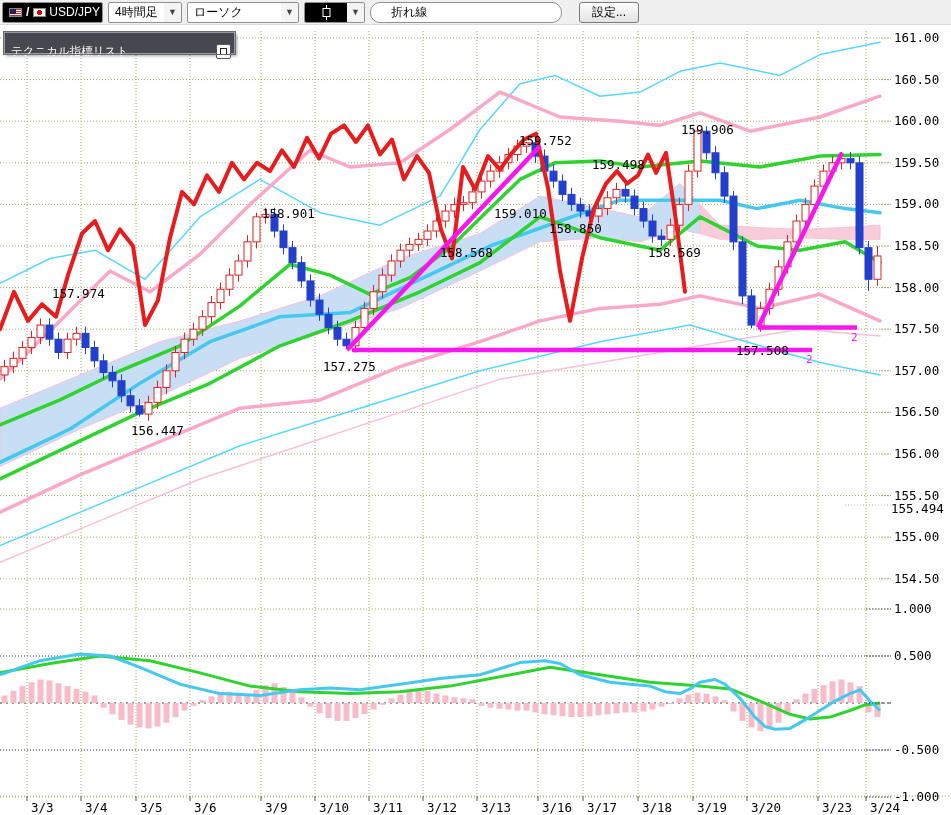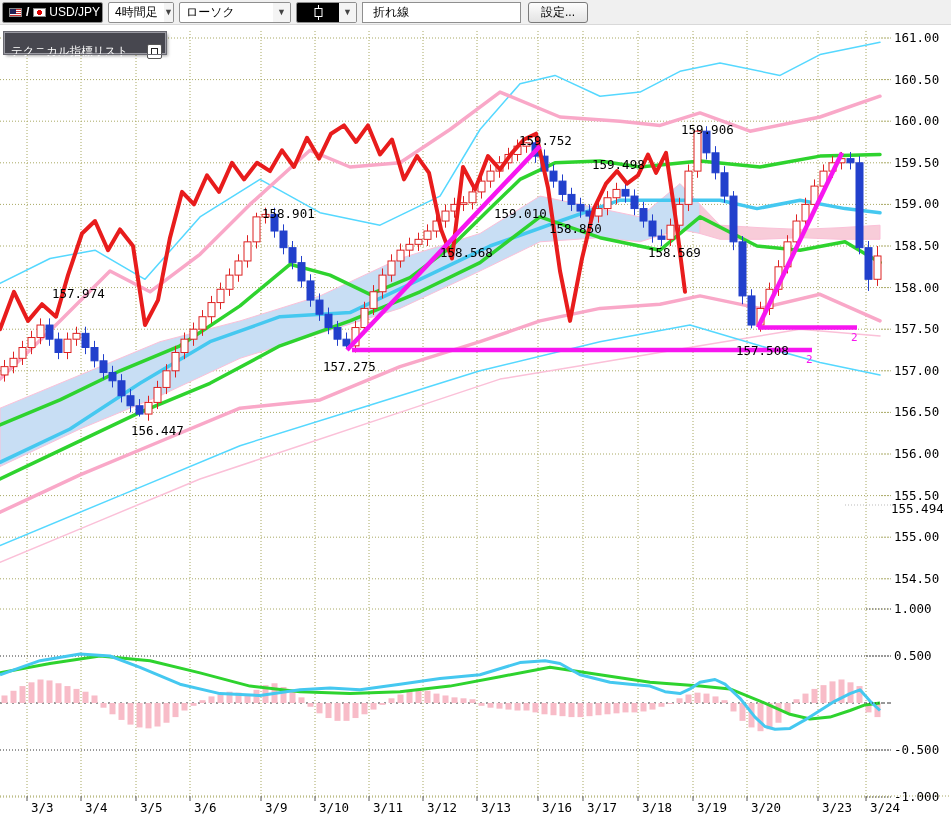--- a/index.html
+++ b/index.html
@@ -13,26 +13,26 @@
            display:flex; align-items:center; overflow:hidden; }
   .combo .lbl { padding:0 6px; white-space:nowrap; }
   .combo .chev { width:17px; height:100%; display:flex; align-items:center; justify-content:center;
                  color:#444; font-size:9px; background:#f4f4f4; }
   .combo.dark .lbl { background:#000; color:#fff; height:100%; display:flex; align-items:center; gap:3px; }
   .flag { display:inline-block; width:13px; height:9px; position:relative; }
   .flag.us { background:repeating-linear-gradient(180deg,#c33 0 1px,#fff 1px 2px); border:0.5px solid #888; }
   .flag.us i { position:absolute; left:0; top:0; width:6px; height:5px; background:#225; }
   .flag.jp { background:radial-gradient(circle at 50% 50%, #d00 0 2.5px, #fff 2.6px); border:0.5px solid #888; }
   .slash { color:#fff; font-weight:bold; margin:0 1px; }
-  .field { height:21px; width:159px; background:#fff; border:1px solid #8f8f8f; border-radius:0;
-           display:flex; align-items:center; padding:0 10px; }
+  .field { height:21px; width:192px; background:#fff; border:1px solid #8f8f8f; border-radius:10px;
+           display:flex; align-items:center; padding:0 20px; }
   .btn { height:21px; padding:0 12px; border:1px solid #7a7a7a; border-radius:3px;
          background:linear-gradient(#fdfdfd,#e3e3e3); display:flex; align-items:center; }
   
-  .panel { position:absolute; left:4px; top:32px; width:162px; height:22px;
+  .panel { position:absolute; left:4px; top:32px; width:231px; height:22px;
            background:#47474f; border:1px solid #9a9aa2; outline:1px solid #6a6a72;
            box-shadow:2px 2px 3px rgba(0,0,0,.35); display:flex; align-items:center;
            justify-content:space-between; padding:16px 3px 0 6px; z-index:5; }
   .panel .title { color:#fff; font-size:11.5px; white-space:nowrap; }
   .panel .pbtn { width:15px; height:15px; background:#fff; border:1px solid #555; border-radius:2px;
                  display:flex; align-items:center; justify-content:center; }
   .panel .pbtn i { display:block; width:7px; height:7px; border:1.5px solid #222; }
   
   #chart-wrap { position:absolute; left:0; top:25px; width:951px; height:790px; }
   svg text { font-family:"DejaVu Sans Mono", monospace; }
@@ -45,41 +45,41 @@
     <span class="lbl" style="flex:1">
       <span class="flag us">
           <i></i>
         </span>
         <span class="slash">/</span>
         <span class="flag jp"></span>
       <span>USD/JPY</span>
     </span>
 
   </div>
-  <div class="combo" style="width:66px">
+  <div class="combo" style="width:74px">
     <span class="lbl" style="flex:1">4時間足</span>
     <span class="chev">▼</span>
   </div>
   <div class="combo" style="width:112px">
     <span class="lbl" style="flex:1">ローソク</span>
     <span class="chev">▼</span>
   </div>
   <div class="combo dark" style="width:61px">
     <span class="lbl" style="flex:1; justify-content:center">
       <svg width="9" height="15">
           <line x1="4.5" y1="0" x2="4.5" y2="15" stroke="#fff" stroke-width="1"></line>
           <rect x="1" y="3.5" width="7" height="8" fill="#000" stroke="#fff" stroke-width="1"></rect>
         </svg>
     </span>
     <span class="chev">▼</span>
   </div>
   <div class="field">
     <span>折れ線</span>
   </div>
-  <div class="btn" style="margin-left:2px">
+  <div class="btn" style="margin-left:12px">
     <span>設定...</span>
   </div>
 </div>
 
 <div class="panel">
   <span class="title">テクニカル指標リスト</span>
   <span class="pbtn">
       <i></i>
     </span>
 </div>

